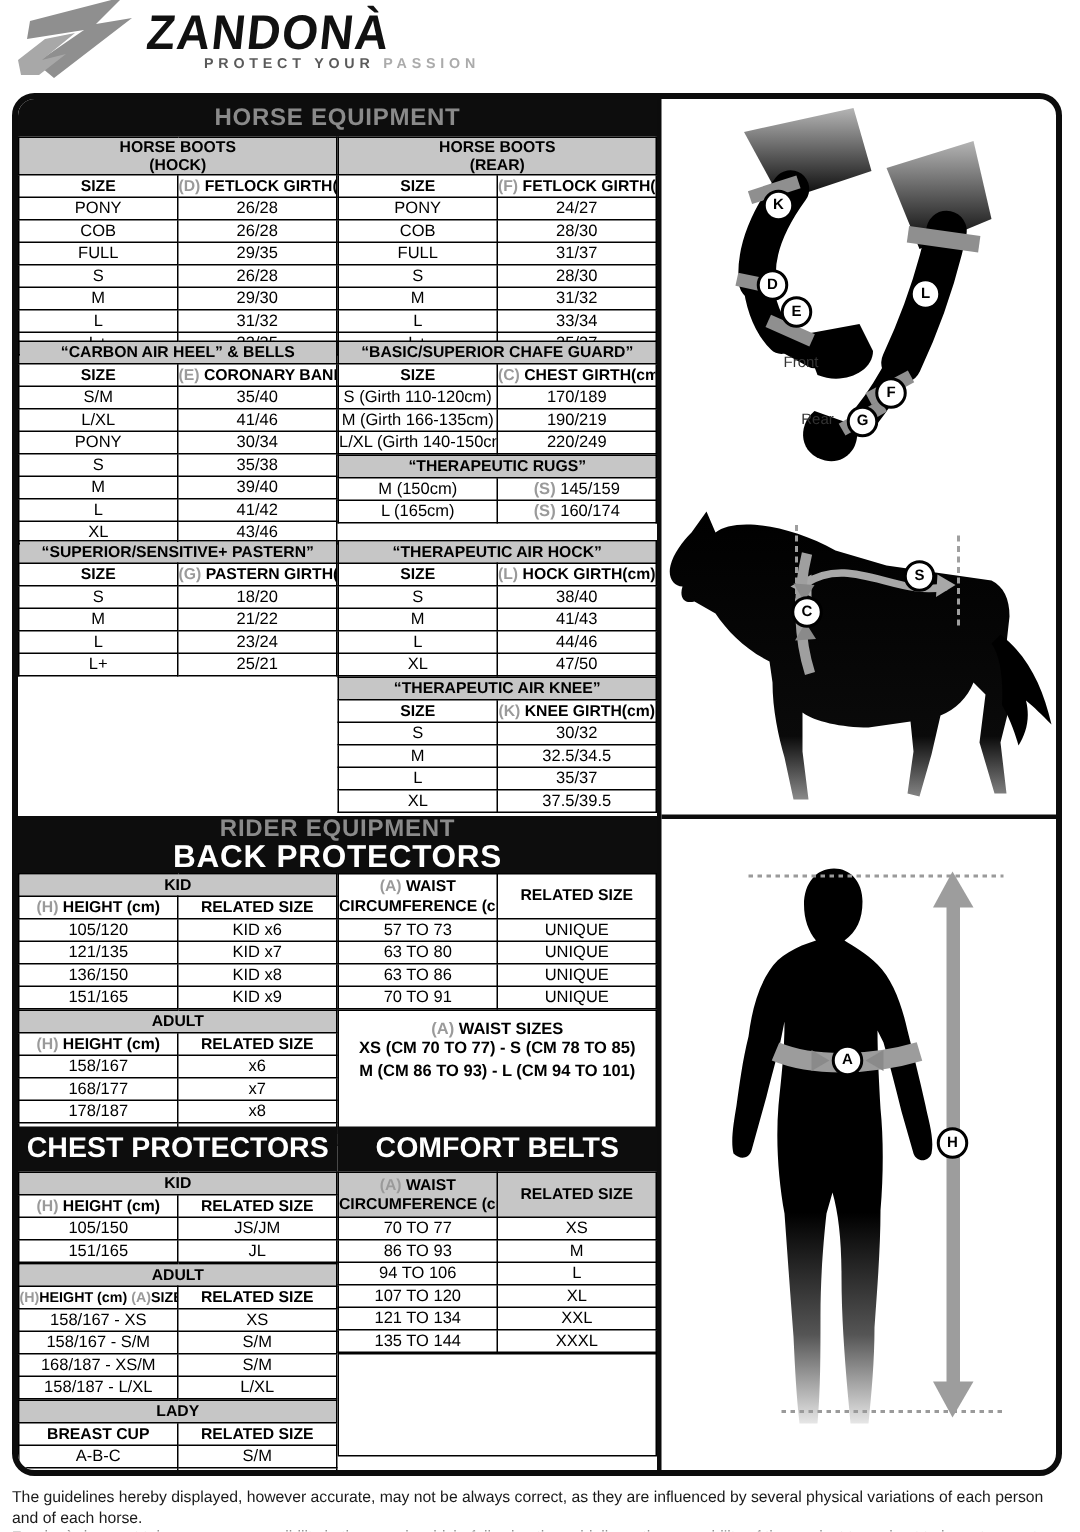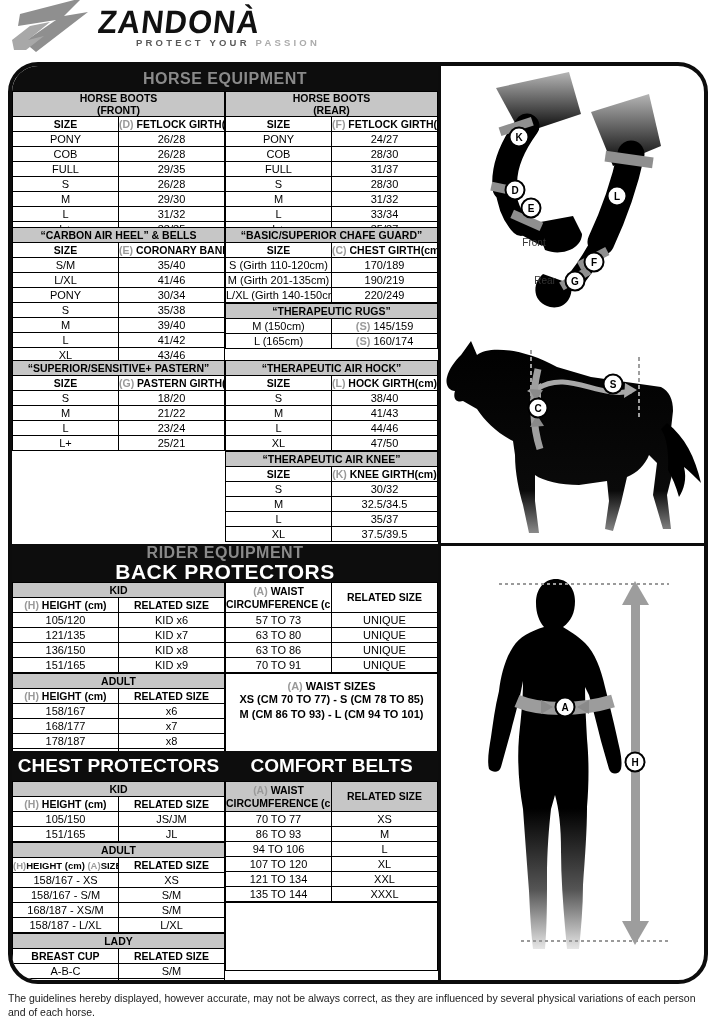--- a/index.html
+++ b/index.html
@@ -10,21 +10,21 @@
   .logo{position:absolute;left:6px;top:0;height:58px;}
   .zmark{position:absolute;left:4px;top:-4px;}
   .wordmark{position:absolute;left:92px;top:4px;font-size:31px;font-weight:900;
             letter-spacing:1px;transform:skewX(-6deg) scaleY(1.05);color:#111;white-space:nowrap;}
   .tagline{position:absolute;left:130px;top:37px;font-size:9.5px;font-weight:bold;
            letter-spacing:3.2px;white-space:nowrap;}
   .tagline .t1{color:#5a5a5a;} .tagline .t2{color:#ababab;}
 
   
   .frame{position:absolute;left:8px;top:62px;width:700px;height:922px;
-         border:4px solid #0c0c0c;border-radius:30px;box-sizing:border-box;overflow:hidden;}
+         border:4px solid #0c0c0c;border-radius:15px;box-sizing:border-box;overflow:hidden;}
   .leftcol{position:absolute;left:0;top:0;width:426px;height:100%;}
   .coldiv{position:absolute;left:426px;top:0;width:3px;height:100%;background:#0c0c0c;}
   .rightcol{position:absolute;left:429px;top:0;width:263px;height:100%;}
 
   .sec{position:absolute;left:0;width:100%;}
   .half{width:213px;float:left;}
 
   
   .bar{background:#0d0d0d;display:flex;flex-direction:column;align-items:center;justify-content:center;}
   .bar .gtxt{color:#8a8a8a;font-weight:bold;font-size:16px;letter-spacing:.5px;line-height:17px;}
@@ -86,21 +86,21 @@
       <div class="sec bar" style="top:0;height:25px;">
         <div class="gtxt">HORSE EQUIPMENT</div>
       </div>
 
       <div class="sec" style="top:25px;">
         <div class="half">
           <table class="t">
             <tbody>
                 <tr>
                   <th colspan="2" class="gband two">
-              <span>HORSE BOOTS</span><br><span>(FRONT)</span></th>
+              <span>HORSE BOOTS</span><br><span>(HOCK)</span></th>
                 </tr>
             <tr>
                   <th>SIZE</th>
                 <th><span class="ltr">(D)</span> <span>FETLOCK GIRTH(cm)</span></th>
                 </tr>
             </tbody>
               <tbody>
                 <tr>
                   <td>PONY</td>
                   <td>26/28</td>
@@ -232,21 +232,21 @@
                   <th>SIZE</th>
                 <th><span class="ltr">(C)</span> <span>CHEST GIRTH(cm)</span></th>
                 </tr>
             </tbody>
               <tbody>
                 <tr>
                   <td>S (Girth 110-120cm)</td>
                   <td>170/189</td>
                 </tr>
                 <tr>
-                  <td>M (Girth 201-135cm)</td>
+                  <td>M (Girth 166-135cm)</td>
                   <td>190/219</td>
                 </tr>
                 <tr>
                   <td>L/XL (Girth 140-150cm)</td>
                   <td>220/249</td>
                 </tr>
               </tbody>
           </table>
           <table class="t">
             <tbody>

